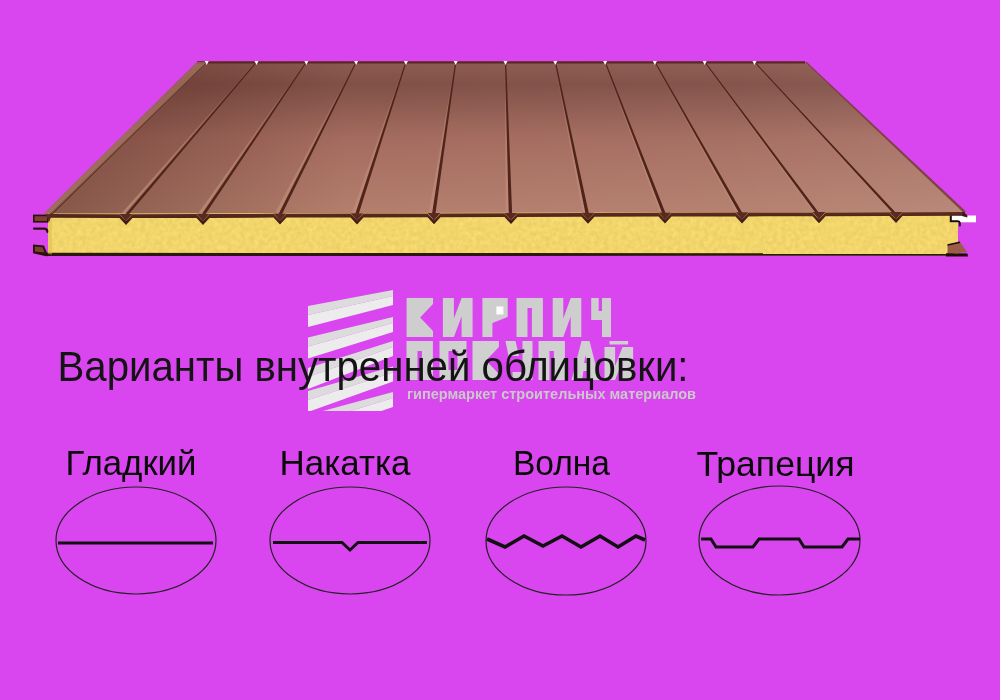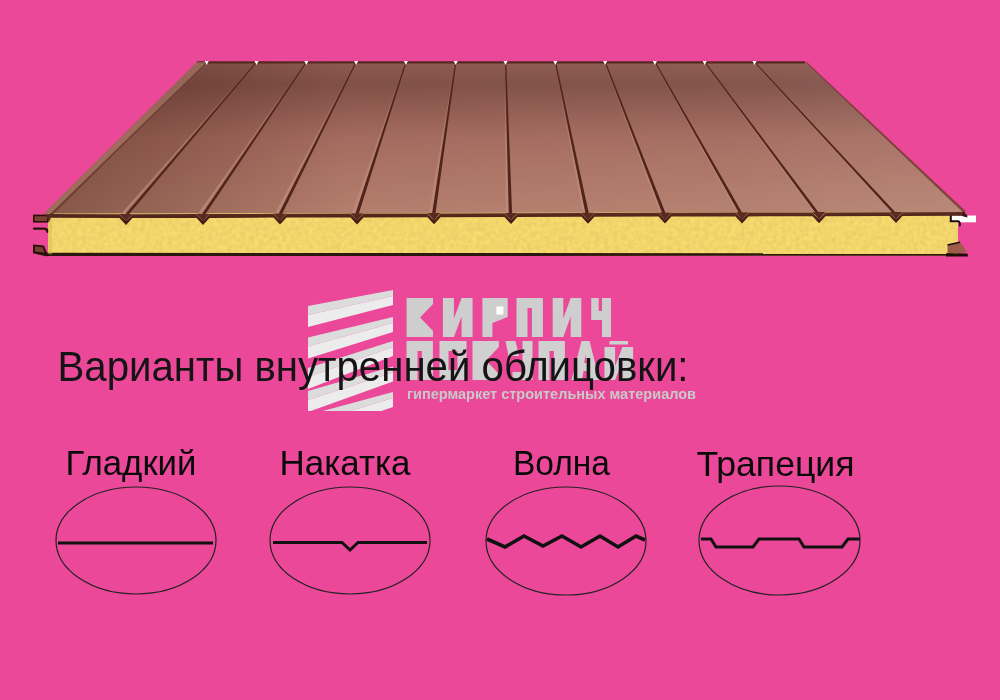--- a/index.html
+++ b/index.html
@@ -1,16 +1,16 @@
 <!DOCTYPE html>
 <html><head>
 <meta charset="utf-8">
 <style>
   html,body{margin:0;padding:0;background:#ffffff;}
-  #stage{position:relative;width:1000px;height:700px;background:#ec4899;overflow:hidden;
+  #stage{position:relative;width:1000px;height:700px;background:#d946ef;overflow:hidden;
          font-family:"Liberation Sans", sans-serif;}
   svg{position:absolute;left:0;top:0;}
 </style>
 </head>
 <body>
 <div id="stage">
 <svg width="1000" height="700" viewBox="0 0 1000 700" xmlns="http://www.w3.org/2000/svg">
   <defs>
     <linearGradient id="stripGrad" x1="0" y1="0" x2="0" y2="1">
       <stop offset="0" stop-color="#8a564c"></stop>

